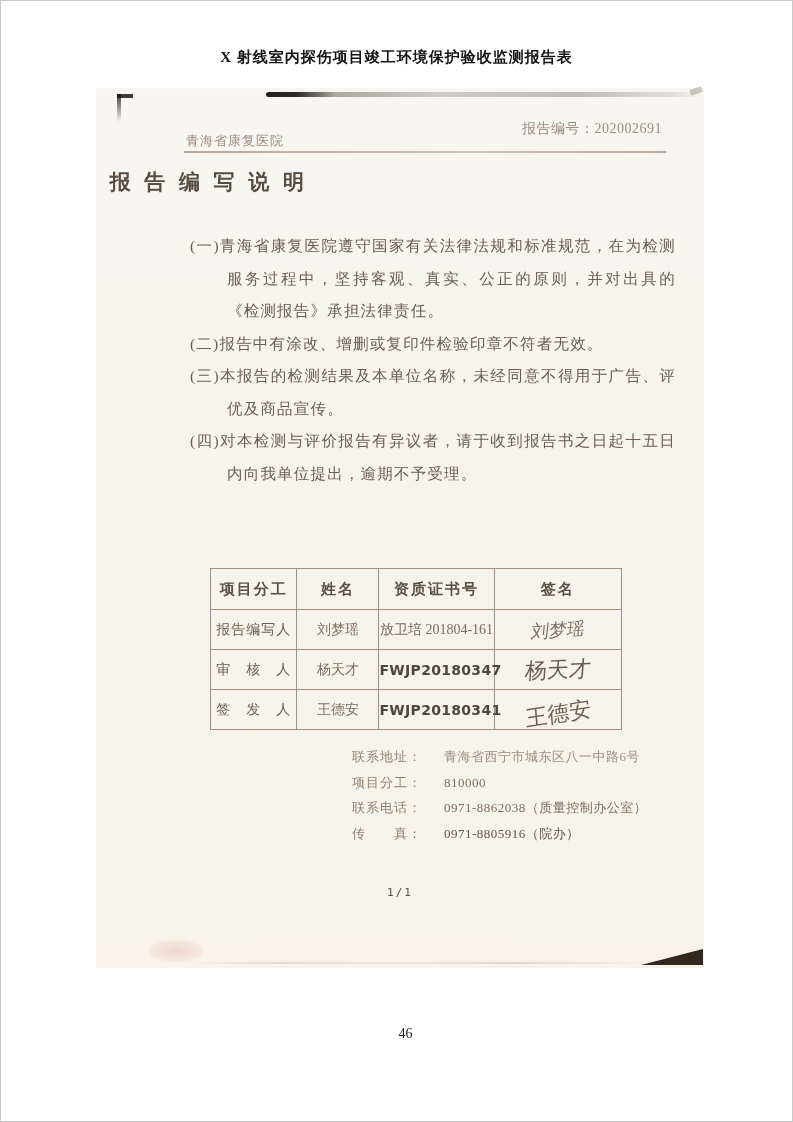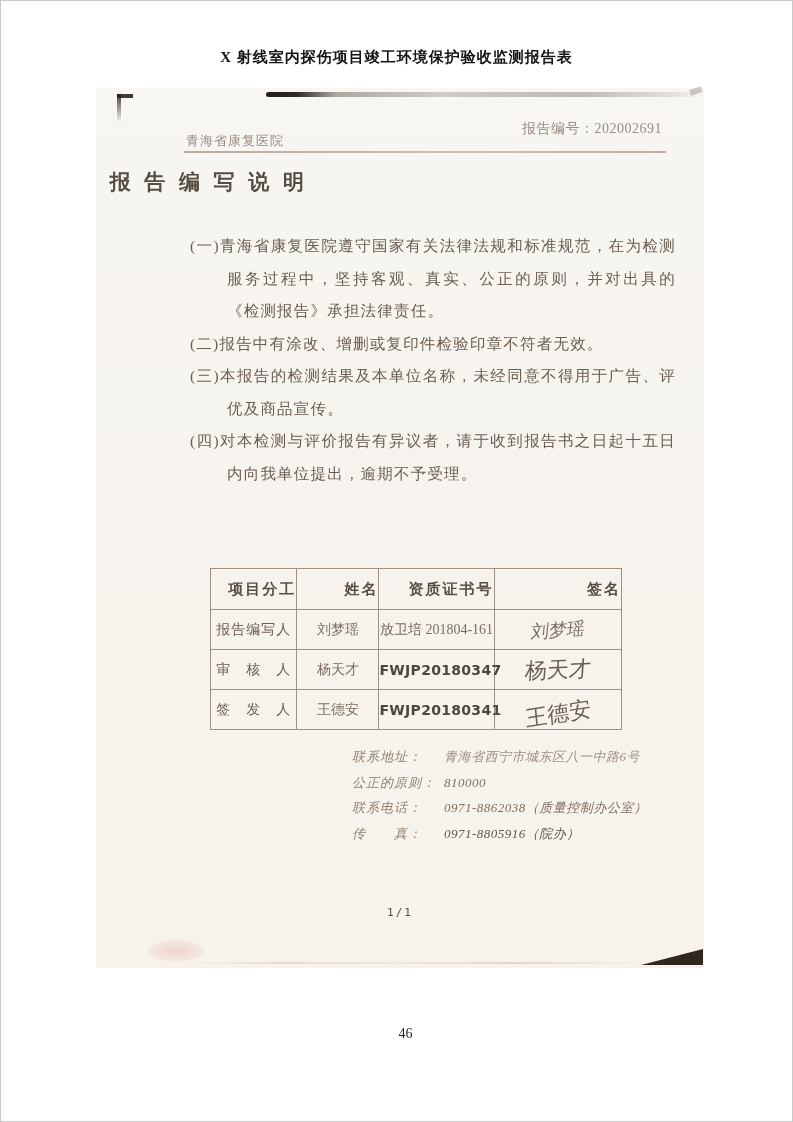--- a/index.html
+++ b/index.html
@@ -75,46 +75,46 @@
 
   
   table.sign-table{
     position:absolute;left:114px;top:480px;width:412px;height:160px;
     border-collapse:collapse;table-layout:fixed;
     color:#5d5147;
   }
   .sign-table th,.sign-table td{
     border:1px solid #a1907f;text-align:center;vertical-align:middle;padding:0;
   }
-  .sign-table th{font-size:15px;font-weight:bold;letter-spacing:2px;height:40px;color:#5a4f45;text-align:right;}
+  .sign-table th{font-size:15px;font-weight:bold;letter-spacing:2px;height:40px;color:#5a4f45;}
   .sign-table td{height:39px;font-size:14px;}
   .col-role{width:21%;} .col-name{width:20%;} .col-cert{width:28%;} .col-sign{width:31%;}
   .cell-role{letter-spacing:1px;color:#6b5d52;}
   .cell-name{color:#7e6e61;}
   .cert-serif{font-size:13px;color:#7b6c61;}
   .cert-sans{font-family:"DejaVu Sans","Liberation Sans",sans-serif;font-size:13px;font-weight:600;color:#4c463e;letter-spacing:0.3px;}
   .sig{display:inline-block;font-family:"DejaVu Sans","Liberation Sans",sans-serif;color:#7e6f63;}
   .sig-1{font-size:18px;transform:rotate(-4deg) skewX(-10deg);}
   .sig-2{font-size:22px;transform:rotate(-2deg) skewX(-6deg);color:#6b5c50;}
   .sig-3{font-size:22px;transform:rotate(-9deg) skewX(-4deg) translateY(4px);color:#6f6054;}
 
   
   .contact{
     position:absolute;left:256px;top:656px;font-size:13px;line-height:25.5px;color:#7e6e61;
   }
-  .contact-row{display:flex;font-style:italic;}
+  .contact-row{display:flex;}
   .contact-label{width:92px;letter-spacing:1px;color:#93816f;}
   .contact-value{letter-spacing:0.5px;}
   .contact-row.faint .contact-value{color:#a08e80;}
   .contact-row.dark .contact-value{color:#5f544b;}
 
   .sheet-page{
     position:absolute;left:0;top:798px;width:100%;text-align:center;
     font-family:"DejaVu Sans Mono","Liberation Mono",monospace;
-    font-size:11px;color:#555049;letter-spacing:2px;margin-top:20px;
+    font-size:11px;color:#555049;letter-spacing:2px;
   }
 </style>
 </head>
 <body>
 
 <div class="page-frame"></div>
 
 <div class="doc-header">X 射线室内探伤项目竣工环境保护验收监测报告表</div>
 
 <div class="scan">
@@ -176,21 +176,21 @@
       </tr>
     </tbody>
   </table>
 
   <div class="contact">
     <div class="contact-row faint">
       <span class="contact-label">联系地址：</span>
       <span class="contact-value">青海省西宁市城东区八一中路6号</span>
     </div>
     <div class="contact-row">
-      <span class="contact-label">公正的原则：</span>
+      <span class="contact-label">项目分工：</span>
       <span class="contact-value">810000</span>
     </div>
     <div class="contact-row">
       <span class="contact-label">联系电话：</span>
       <span class="contact-value">0971-8862038（质量控制办公室）</span>
     </div>
     <div class="contact-row dark">
       <span class="contact-label">传　　真：</span>
       <span class="contact-value">0971-8805916（院办）</span>
     </div>

